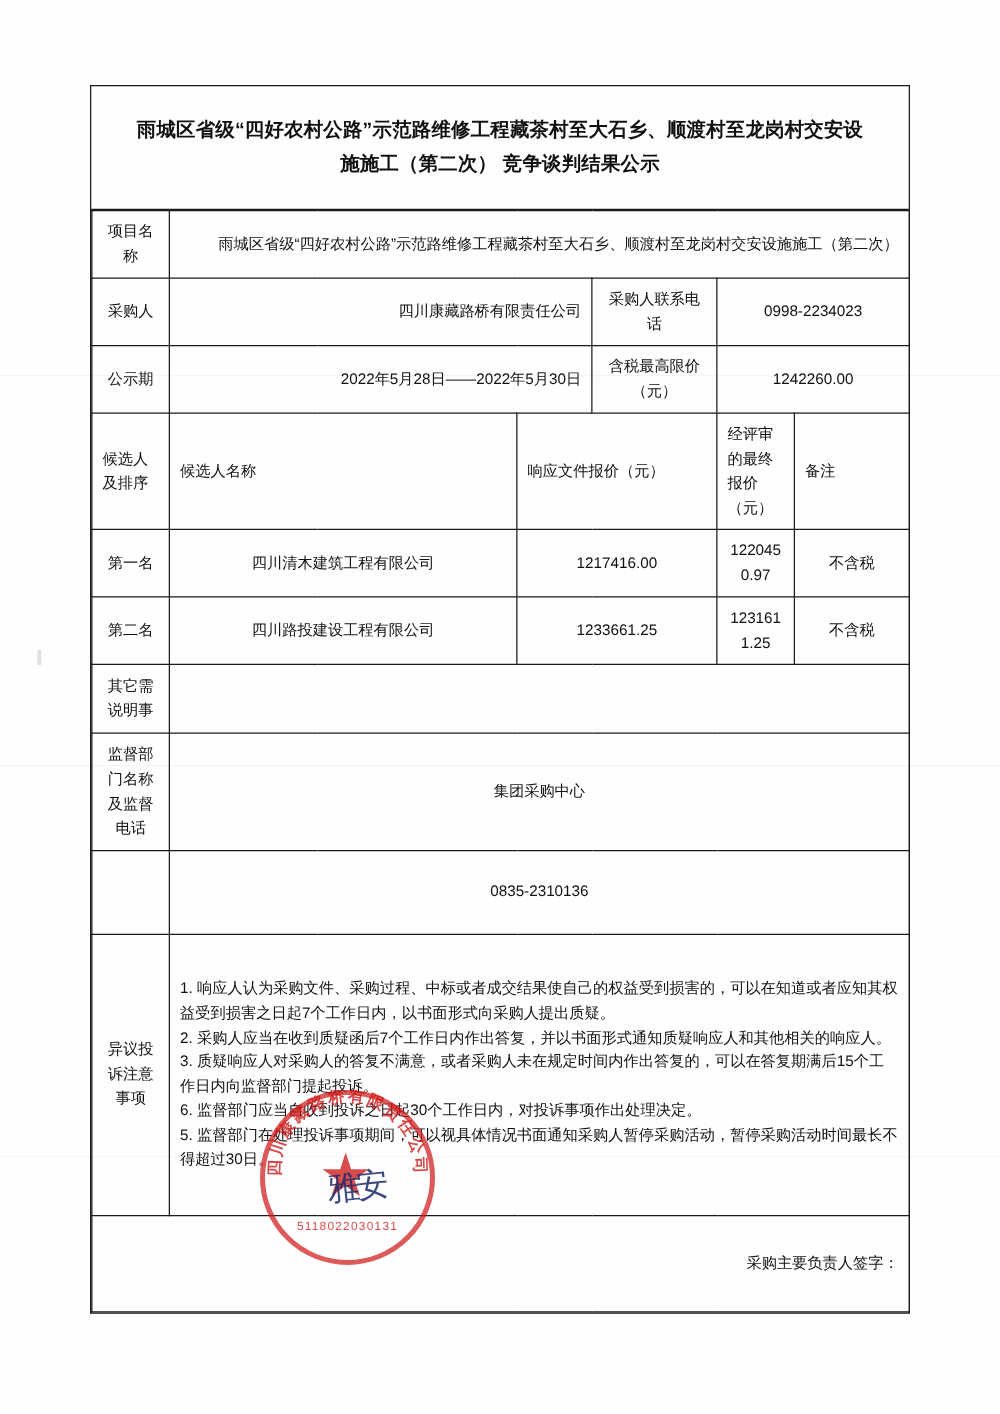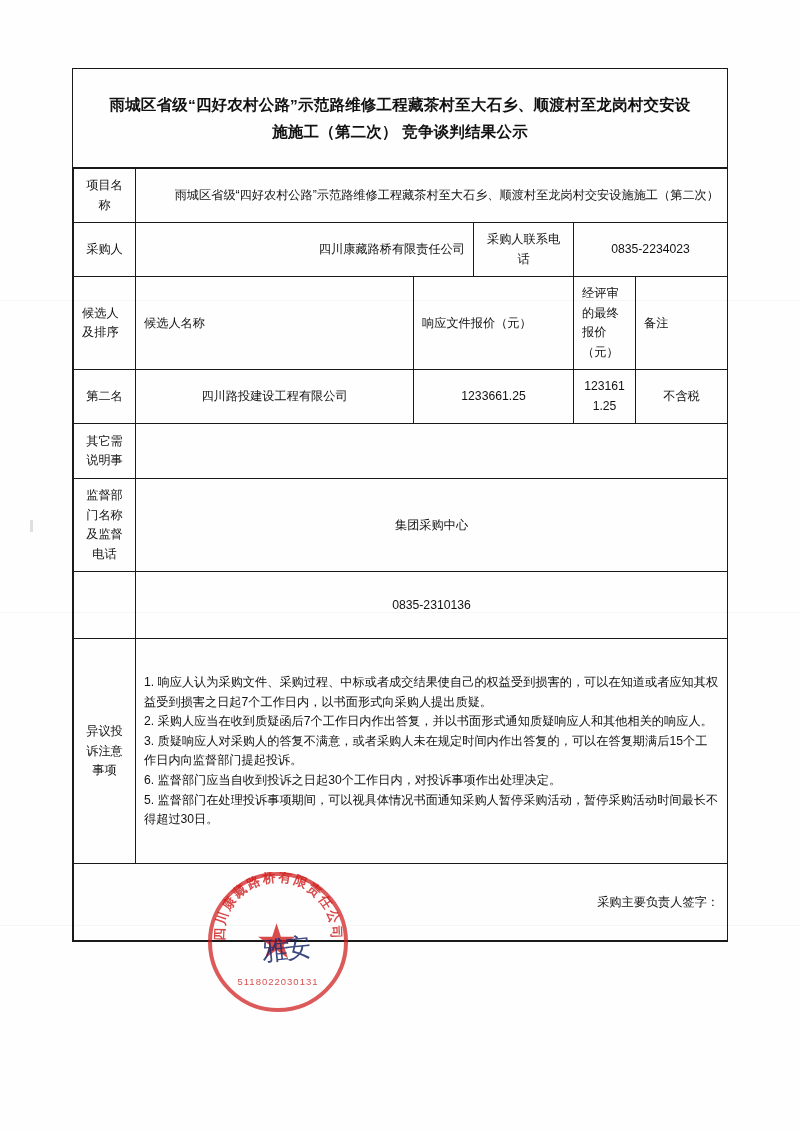--- a/index.html
+++ b/index.html
@@ -171,33 +171,46 @@
       <tbody>
           <tr>
         <td class="lbl">项目名称</td>
         <td class="l" colspan="6">雨城区省级“四好农村公路”示范路维修工程藏茶村至大石乡、顺渡村至龙岗村交安设施施工（第二次）</td>
       </tr>
 
       <tr>
         <td class="lbl">采购人</td>
         <td class="l" colspan="3">四川康藏路桥有限责任公司</td>
         <td class="c">采购人联系电话</td>
-        <td class="c" colspan="2">0835-2234023</td>
-      </tr>
-
-
+        <td class="c" colspan="2">0998-2234023</td>
+      </tr>
+
+
+      <tr>
+        <td class="lbl">公示期</td>
+        <td class="l" colspan="3">2022年5月28日——2022年5月30日</td>
+        <td class="c">含税最高限价（元）</td>
+        <td class="c" colspan="2">1242260.00</td>
+      </tr>
 
       <tr class="sub-head">
         <td class="lbl">候选人及排序</td>
         <td colspan="2">候选人名称</td>
         <td colspan="2">响应文件报价（元）</td>
         <td>经评审的最终报价（元）</td>
         <td>备注</td>
       </tr>
 
+      <tr>
+        <td class="c">第一名</td>
+        <td class="c" colspan="2">四川清木建筑工程有限公司</td>
+        <td class="c" colspan="2">1217416.00</td>
+        <td class="c">1220450.97</td>
+        <td class="c">不含税</td>
+      </tr>
 
       <tr>
         <td class="c">第二名</td>
         <td class="c" colspan="2">四川路投建设工程有限公司</td>
         <td class="c" colspan="2">1233661.25</td>
         <td class="c">1231611.25</td>
         <td class="c">不含税</td>
       </tr>
 
       <tr>

